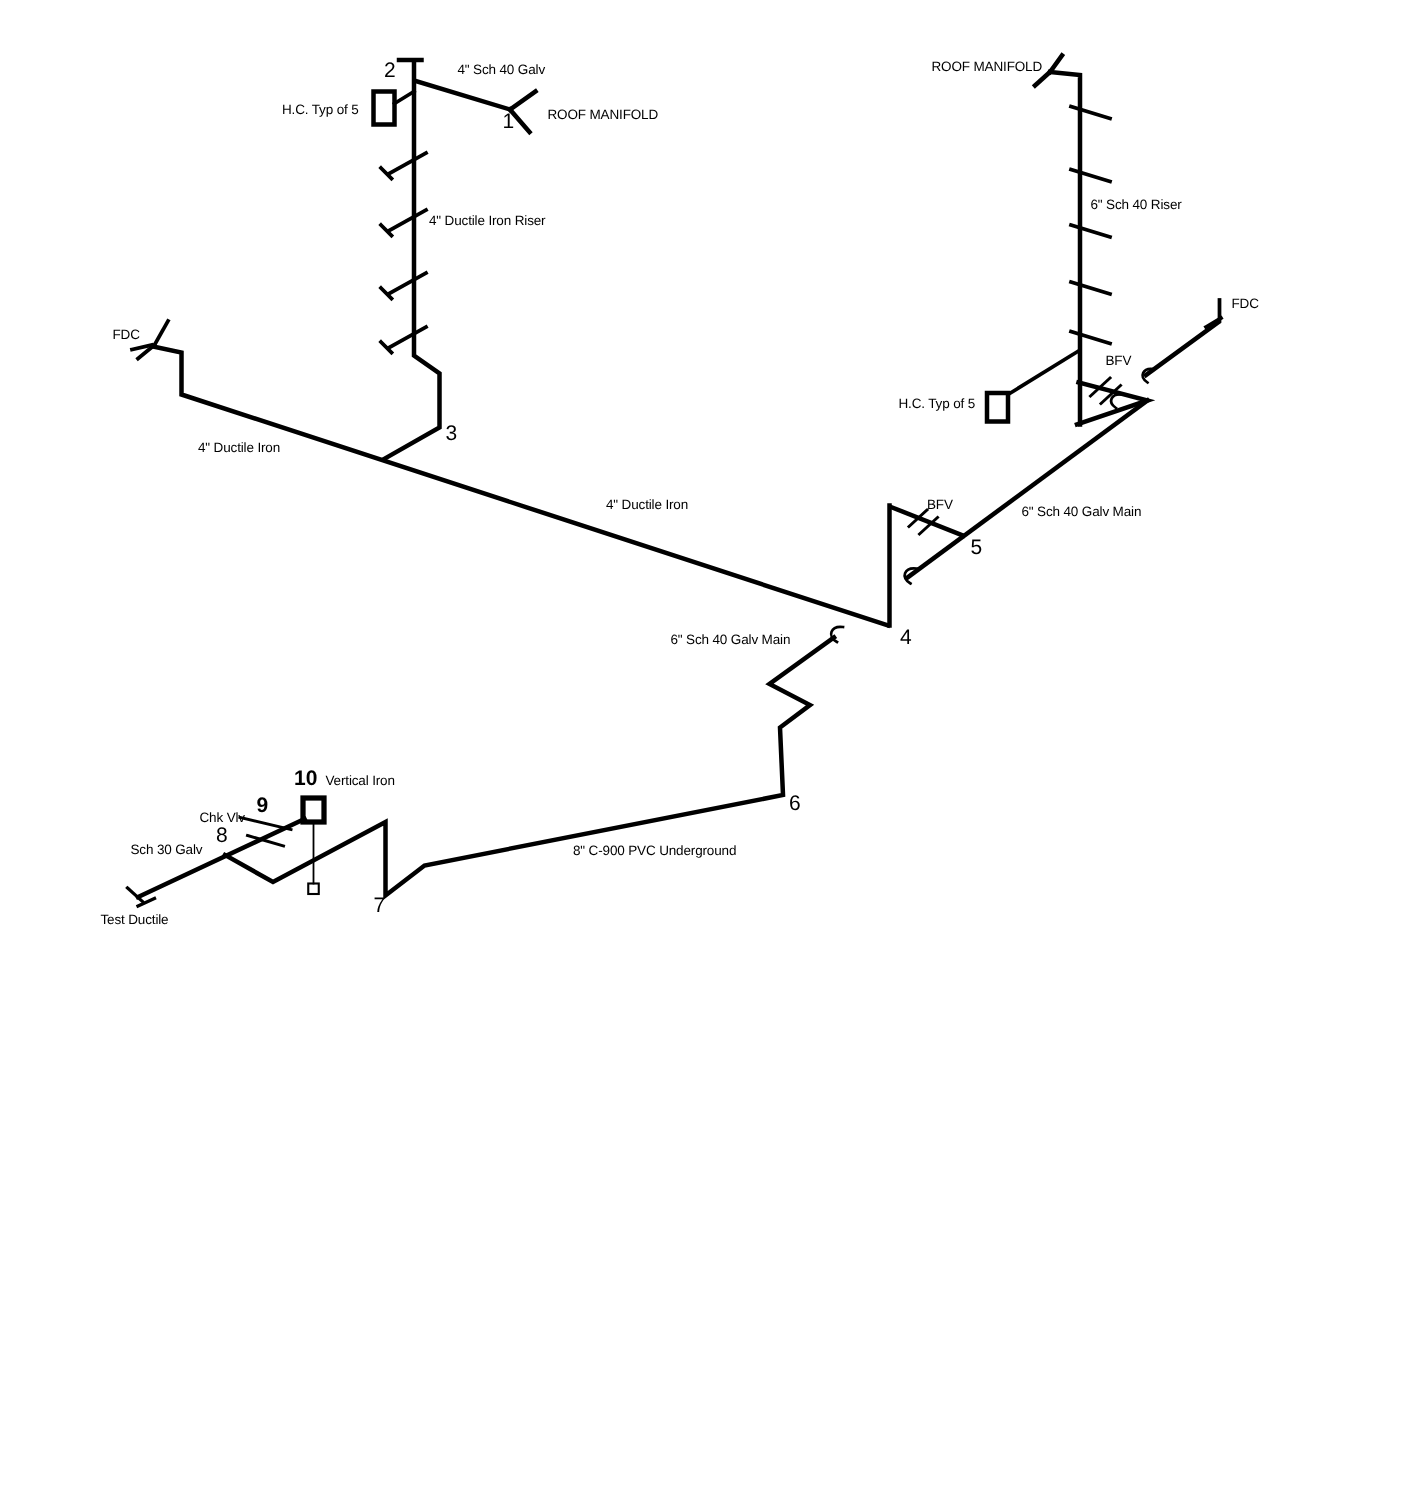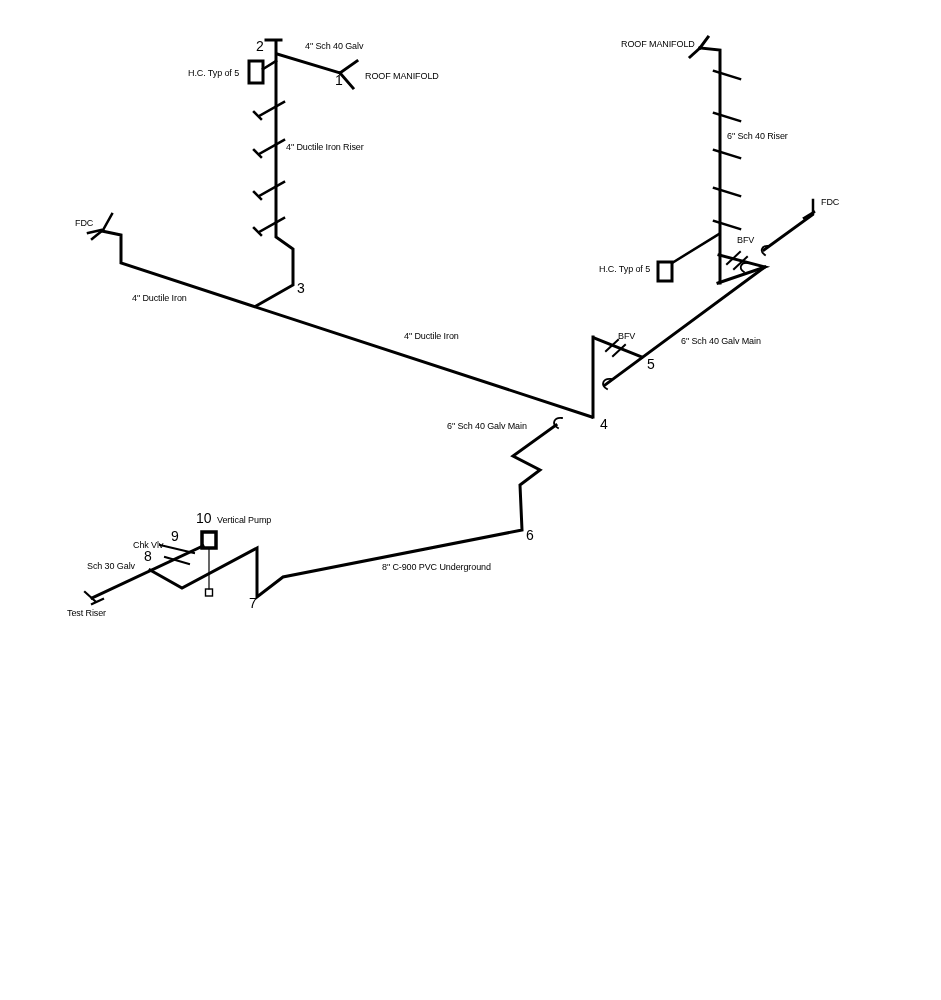--- a/index.html
+++ b/index.html
@@ -20,21 +20,21 @@
     white-space:nowrap;
     color:#000;
   }
   .num{
     position:absolute;
     font-size:14px;
     line-height:14px;
     white-space:nowrap;
     color:#000;
   }
-  .num.bold{font-weight:400;}
+  .num.bold{font-weight:700;}
 </style>
 </head>
 <body>
 
 <div id="stage">
 
   <svg width="941" height="1000" viewBox="0 0 941 1000" fill="none" stroke="#000" stroke-linecap="square" stroke-linejoin="miter">
 
     <g stroke-width="3">
       <path d="M276,41 V237 L293,249 V285 L256,306"></path>
@@ -164,24 +164,24 @@
   <div class="lbl" style="left:132px;top:293px">4" Ductile Iron</div>
   <div class="lbl" style="left:404px;top:331px">4" Ductile Iron</div>
   <div class="lbl" style="left:621px;top:39px">ROOF MANIFOLD</div>
   <div class="lbl" style="left:727px;top:131px">6" Sch 40 Riser</div>
   <div class="lbl" style="left:821px;top:197px">FDC</div>
   <div class="lbl" style="left:737px;top:235px">BFV</div>
   <div class="lbl" style="left:599px;top:264px">H.C. Typ of 5</div>
   <div class="lbl" style="left:618px;top:331px">BFV</div>
   <div class="lbl" style="left:681px;top:336px">6" Sch 40 Galv Main</div>
   <div class="lbl" style="left:447px;top:421px">6" Sch 40 Galv Main</div>
-  <div class="lbl" style="left:217px;top:515px">Vertical Pump</div>
+  <div class="lbl" style="left:217px;top:515px">Vertical Iron</div>
   <div class="lbl" style="left:133px;top:540px">Chk Vlv</div>
   <div class="lbl" style="left:87px;top:561px">Sch 30 Galv</div>
-  <div class="lbl" style="left:67px;top:608px">Test Riser</div>
+  <div class="lbl" style="left:67px;top:608px">Test Ductile</div>
   <div class="lbl" style="left:382px;top:562px">8" C-900 PVC Underground</div>
 
   <div class="num" style="left:335px;top:73px">1</div>
   <div class="num" style="left:256px;top:39px">2</div>
   <div class="num" style="left:297px;top:281px">3</div>
   <div class="num" style="left:600px;top:417px">4</div>
   <div class="num" style="left:647px;top:357px">5</div>
   <div class="num" style="left:526px;top:528px">6</div>
   <div class="num" style="left:249px;top:596px">7</div>
   <div class="num" style="left:144px;top:549px">8</div>

